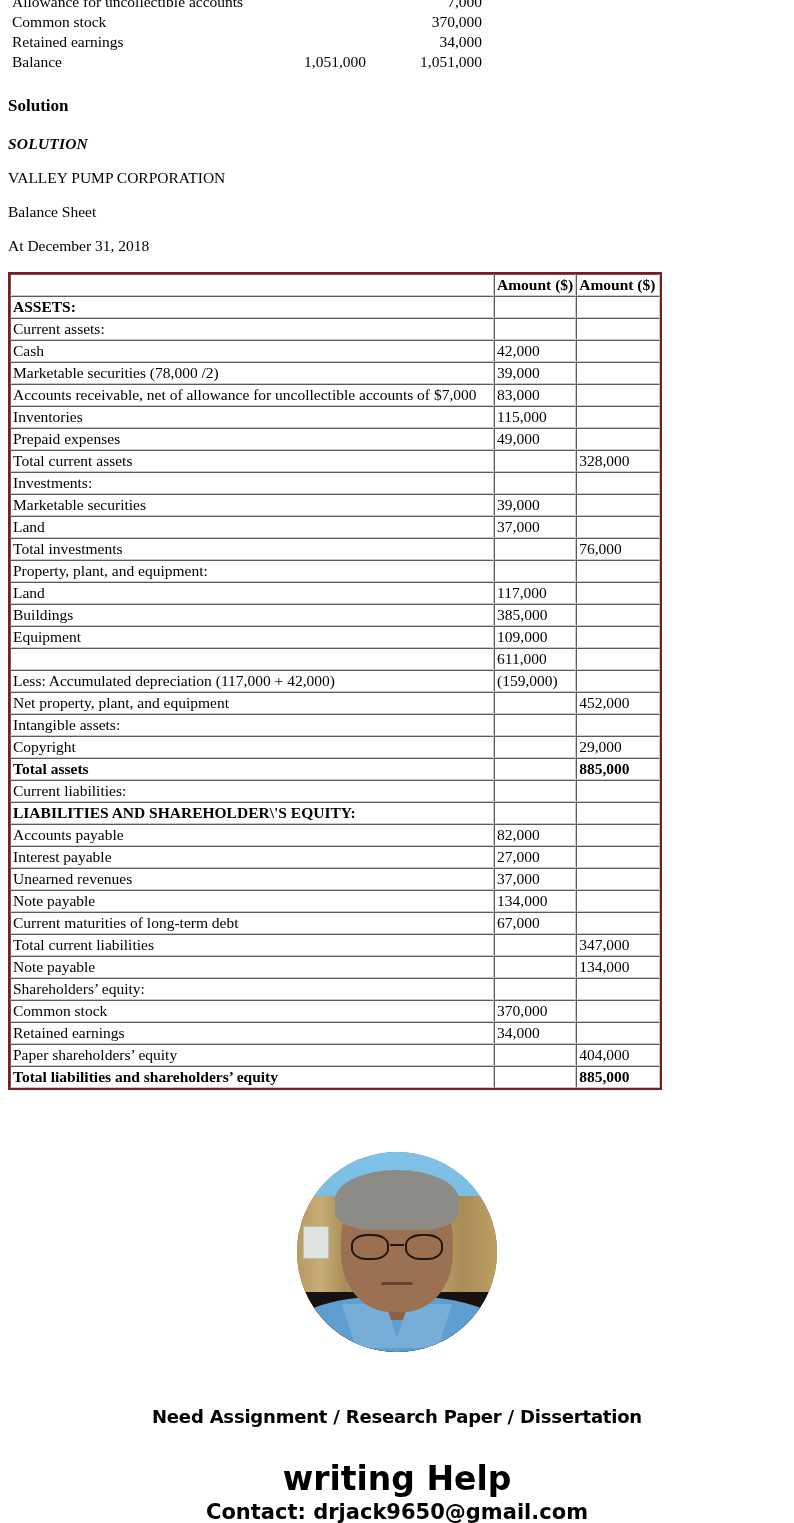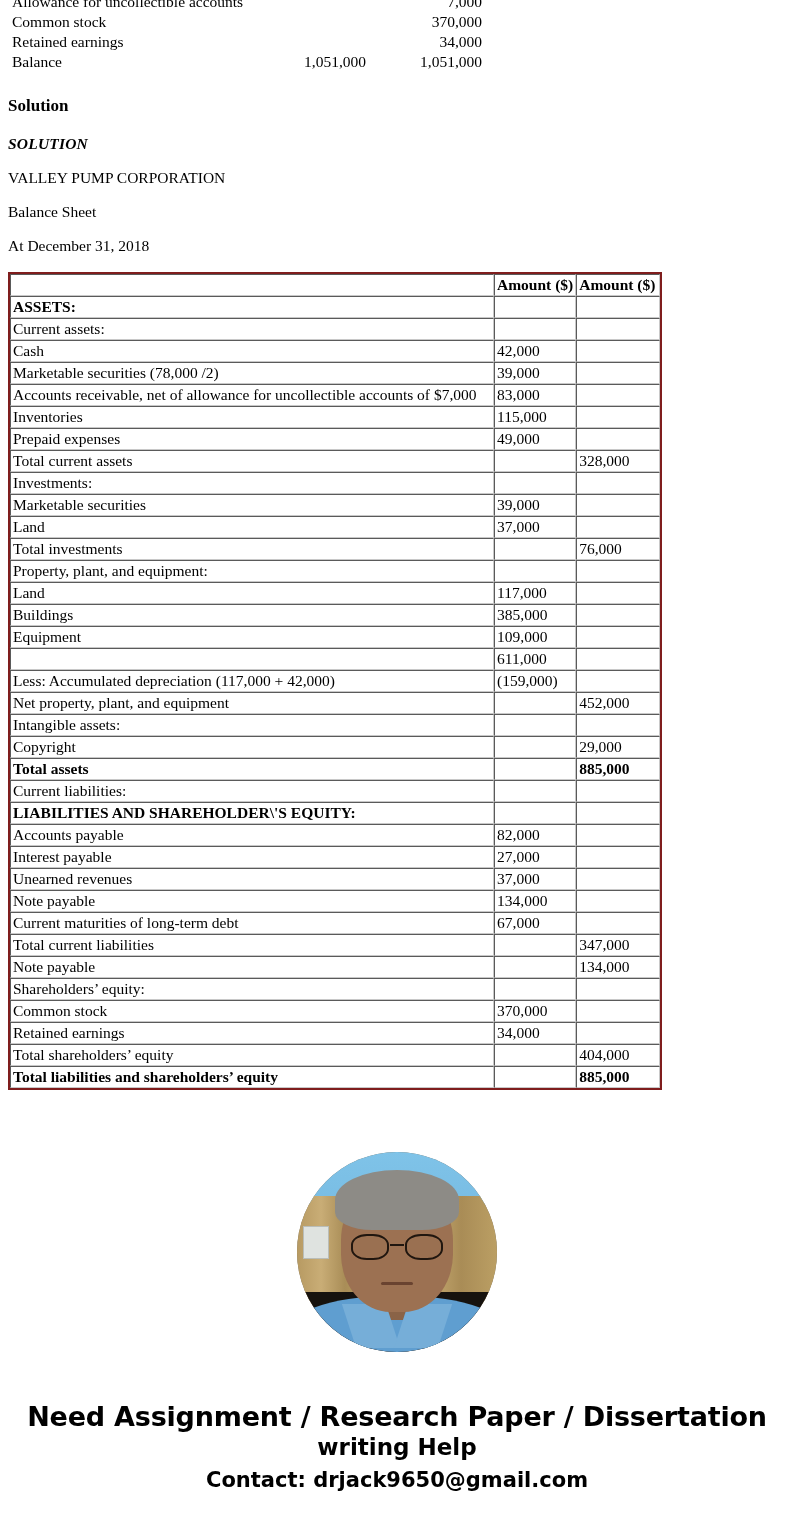--- a/index.html
+++ b/index.html
@@ -233,27 +233,28 @@
     position: absolute;
     left: 0;
     top: 1402px;
     width: 794px;
     text-align: center;
     font-family: "DejaVu Sans", "Liberation Sans", sans-serif;
     font-weight: bold;
     color: #000000;
   }
   .promo .promo-line-1 {
-    font-size: 27px;
+    font-size: 18px;
     line-height: 30px;
     letter-spacing: -0.2px;
   }
   .promo .promo-line-2 {
-    font-size: 23px;
+    font-size: 33px;
     line-height: 30px;
+    margin-top: 32px;
   }
   .promo .promo-line-3 {
     font-size: 21px;
     line-height: 32px;
     margin-top: 2px;
   }
 </style>
 </head>
 <body>
 
@@ -467,21 +468,21 @@
           <td class="">Common stock</td>
           <td class="num">370,000</td>
           <td class="num"></td>
         </tr>
         <tr>
           <td class="">Retained earnings</td>
           <td class="num">34,000</td>
           <td class="num"></td>
         </tr>
         <tr>
-          <td class="">Total shareholders’ equity</td>
+          <td class="">Paper shareholders’ equity</td>
           <td class="num"></td>
           <td class="num">404,000</td>
         </tr>
         <tr>
           <td class="strong">Total liabilities and shareholders’ equity</td>
           <td class="num strong"></td>
           <td class="num strong">885,000</td>
         </tr>
       </tbody>
   </table>

